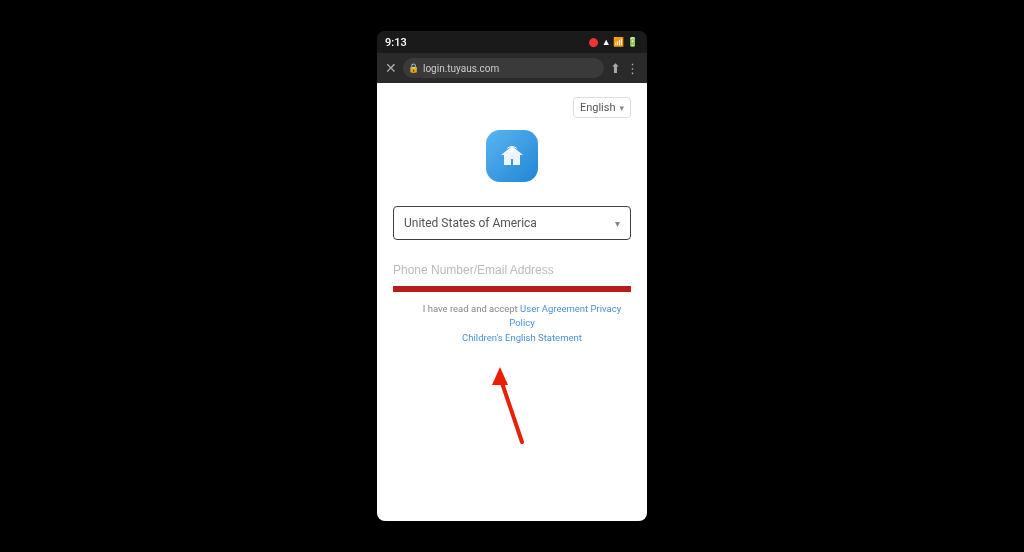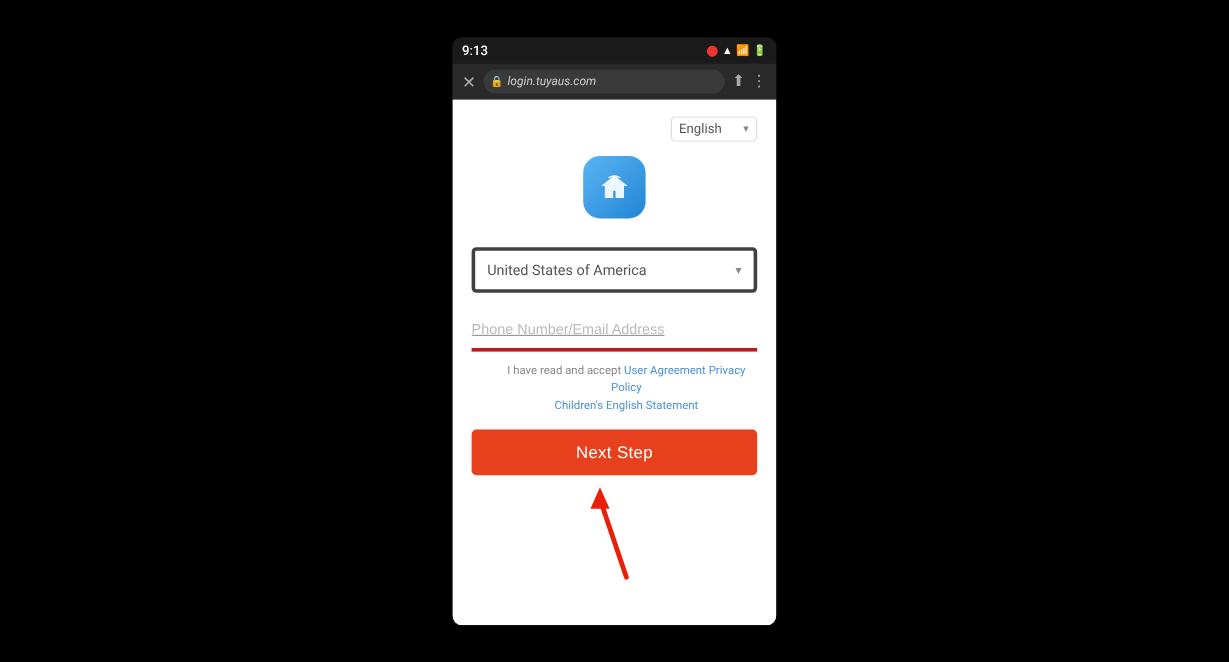--- a/index.html
+++ b/index.html
@@ -80,21 +80,20 @@
       padding: 0 6px;
       gap: 3px;
     }
     .lock-icon {
       color: #aaa;
       font-size: 9px;
     }
     .url-text {
       color: #ccc;
       font-size: 10px;
-      font-style: italic;
     }
     .browser-actions {
       display: flex;
       align-items: center;
       gap: 5px;
     }
     .browser-action-icon {
       color: #aaa;
       font-size: 13px;
     }
@@ -109,21 +108,21 @@
       align-items: center;
       padding: 14px 16px 20px;
       position: relative;
     }
 
     
     .lang-selector {
       align-self: flex-end;
       display: flex;
       align-items: center;
-      gap: 18px;
+      gap: 4px;
       border: 1px solid #ddd;
       border-radius: 4px;
       padding: 3px 6px;
       margin-bottom: 12px;
     }
     .lang-text {
       font-size: 11px;
       color: #555;
     }
     .lang-arrow {
@@ -143,21 +142,21 @@
       margin-bottom: 24px;
     }
     .home-icon-svg {
       width: 30px;
       height: 30px;
     }
 
     
     .country-selector {
       width: 100%;
-      border: 3px solid #404040;
+      border: 1px solid #404040;
       border-radius: 4px;
       padding: 9px 10px;
       display: flex;
       align-items: center;
       justify-content: space-between;
       margin-bottom: 14px;
       background: #fff;
     }
     .country-text {
       font-size: 12px;
@@ -165,28 +164,27 @@
     }
     .dropdown-arrow {
       color: #888;
       font-size: 10px;
     }
 
     
     .input-field {
       width: 100%;
       border: none;
-      border-bottom: 3px solid #b91c1c;
+      border-bottom: 6px solid #b91c1c;
       padding: 9px 0;
       font-size: 12px;
       color: #999;
       outline: none;
       margin-bottom: 10px;
       background: transparent;
-      text-decoration: underline;
     }
     .input-field::placeholder {
       color: #bbb;
     }
 
     
     .terms-text {
       font-size: 9.5px;
       color: #888;
       text-align: center;
@@ -269,21 +267,20 @@
 
     <div class="terms-text">
       <span>I have read and accept </span>
       <span class="terms-link">User Agreement</span>
       <span> </span>
       <span class="terms-link">Privacy Policy</span>
       <br>
       <span class="terms-link">Children's English Statement</span>
     </div>
 
-    <button class="next-step-btn">Next Step</button>
 
     <div style="position:relative; width:100%; height:90px; margin-top:0;">
       <svg width="80" height="90" viewBox="0 0 80 90" style="position:absolute; left:50%; transform:translateX(-50%);">
 
         <line x1="50" y1="85" x2="28" y2="20" stroke="#e8200a" stroke-width="4" stroke-linecap="round"></line>
 
         <polygon points="28,10 20,28 36,28" fill="#e8200a"></polygon>
       </svg>
     </div>
 

